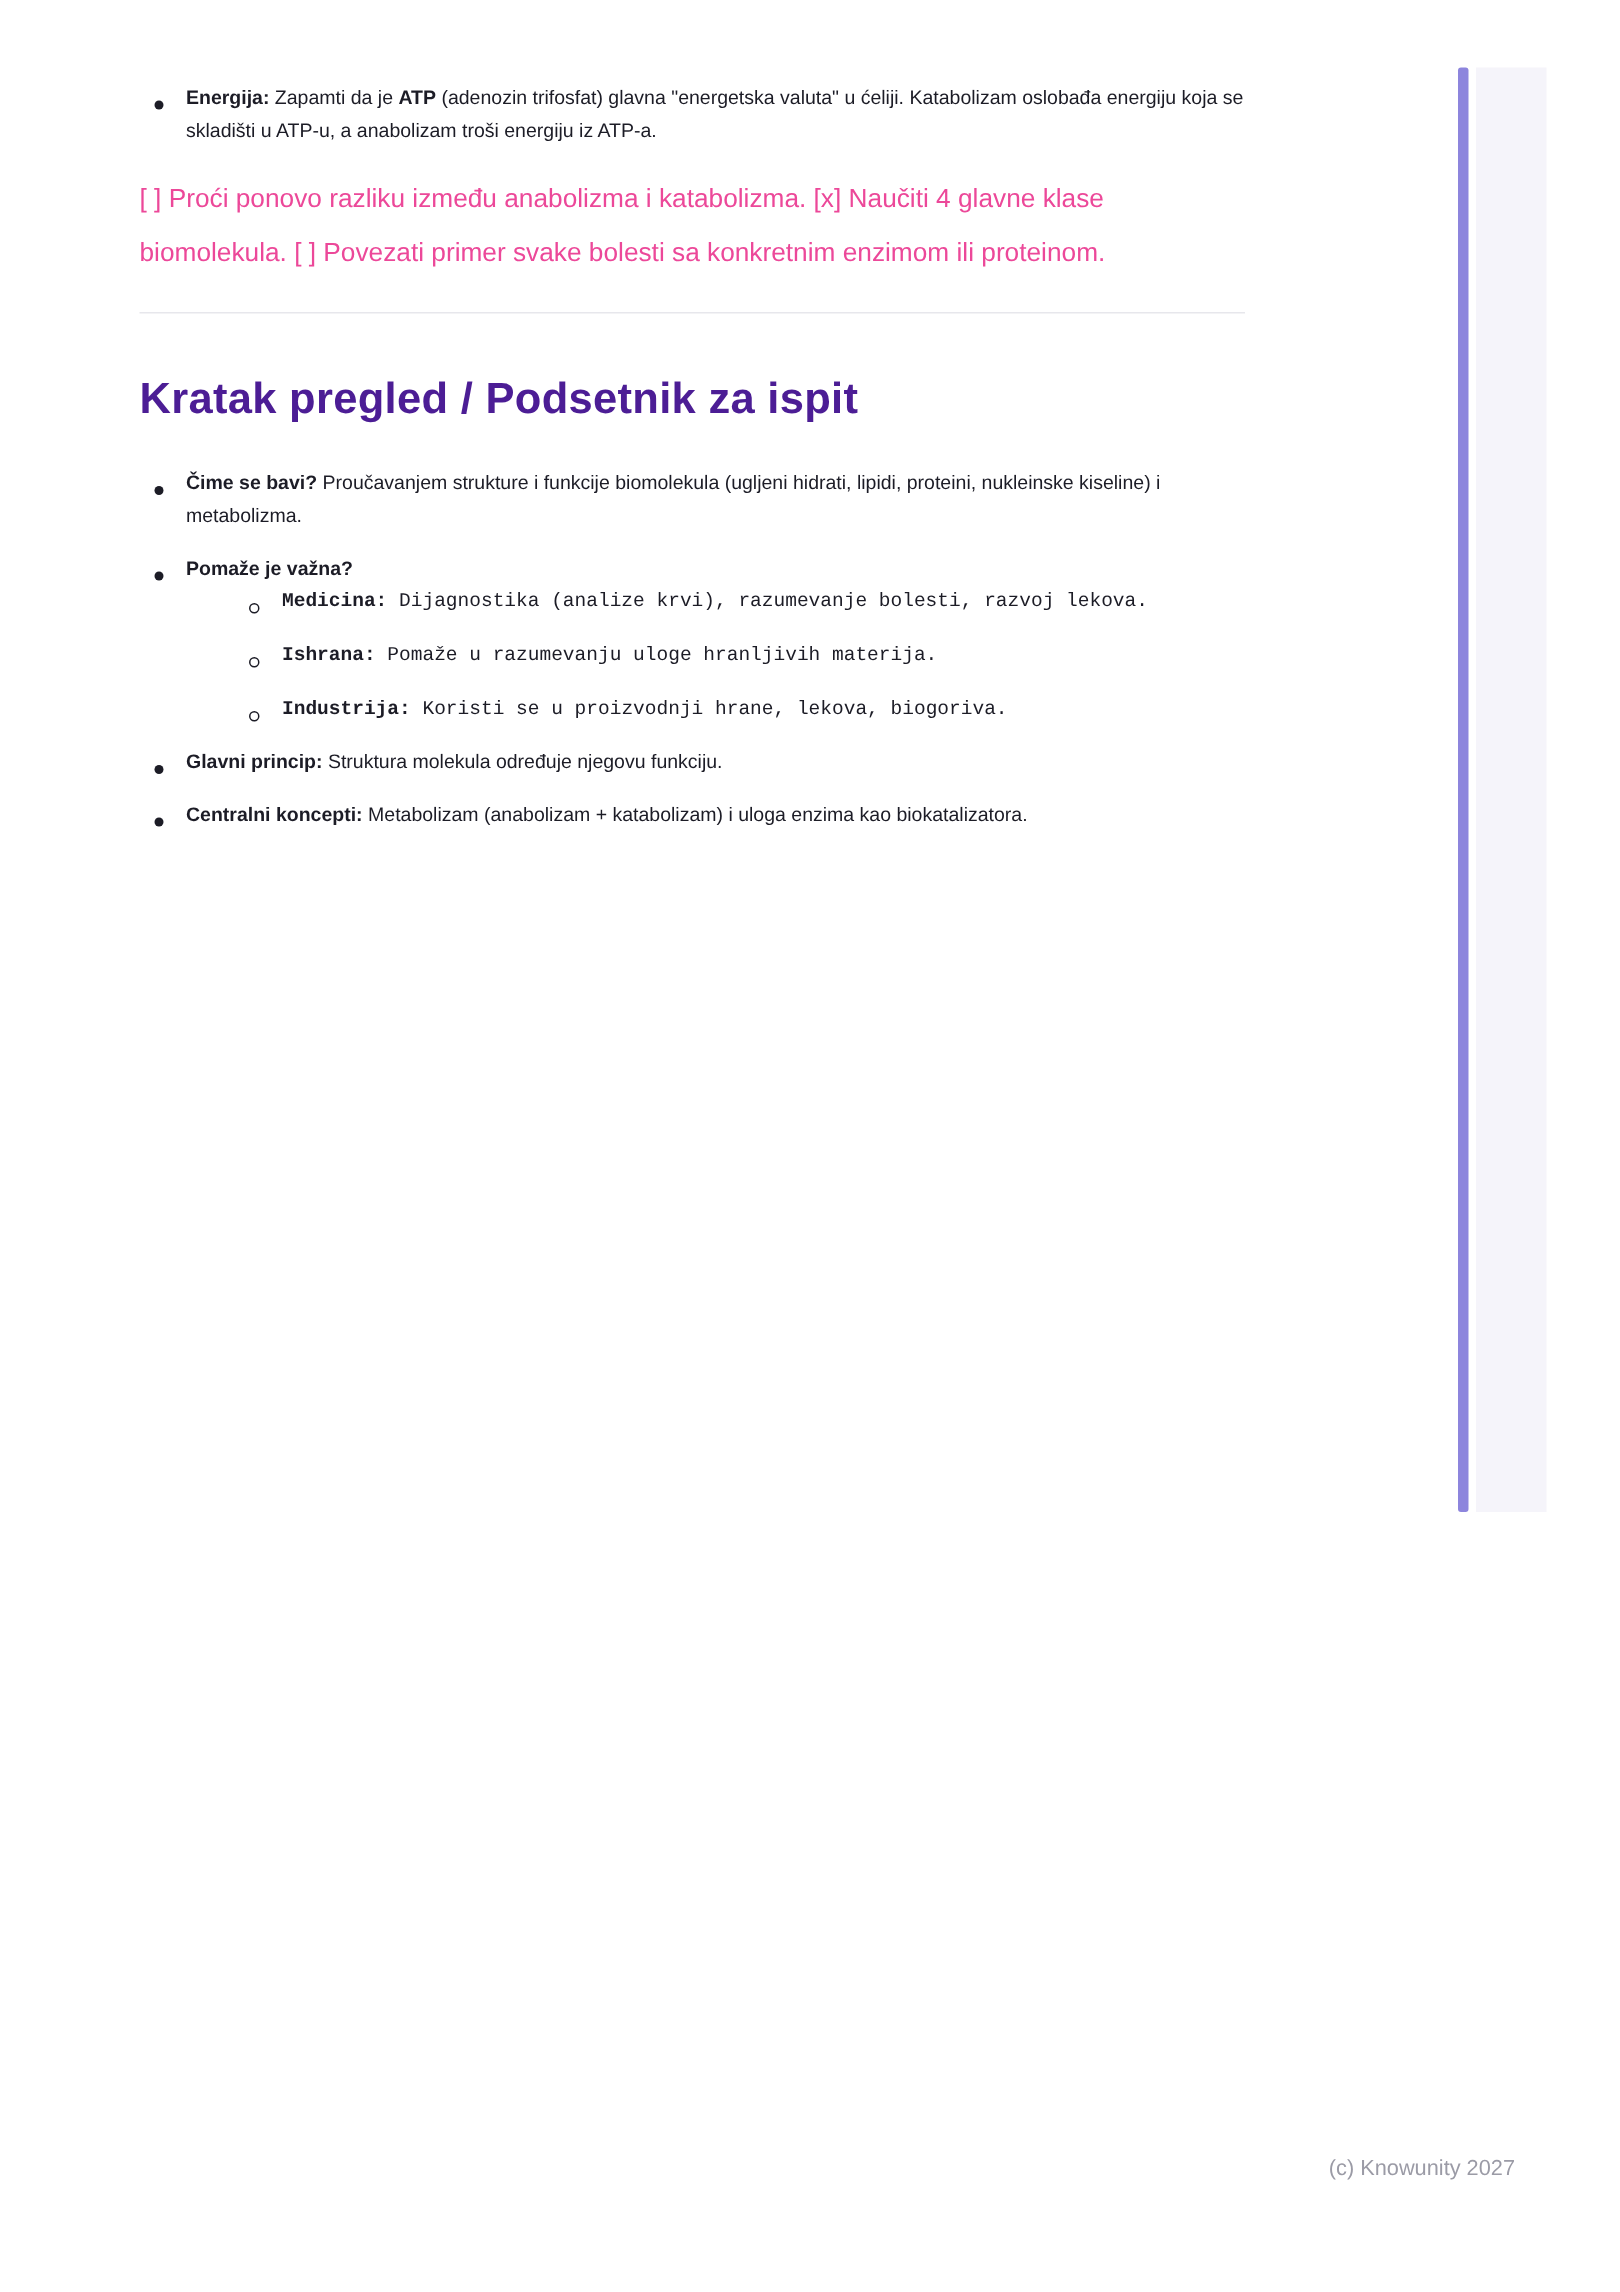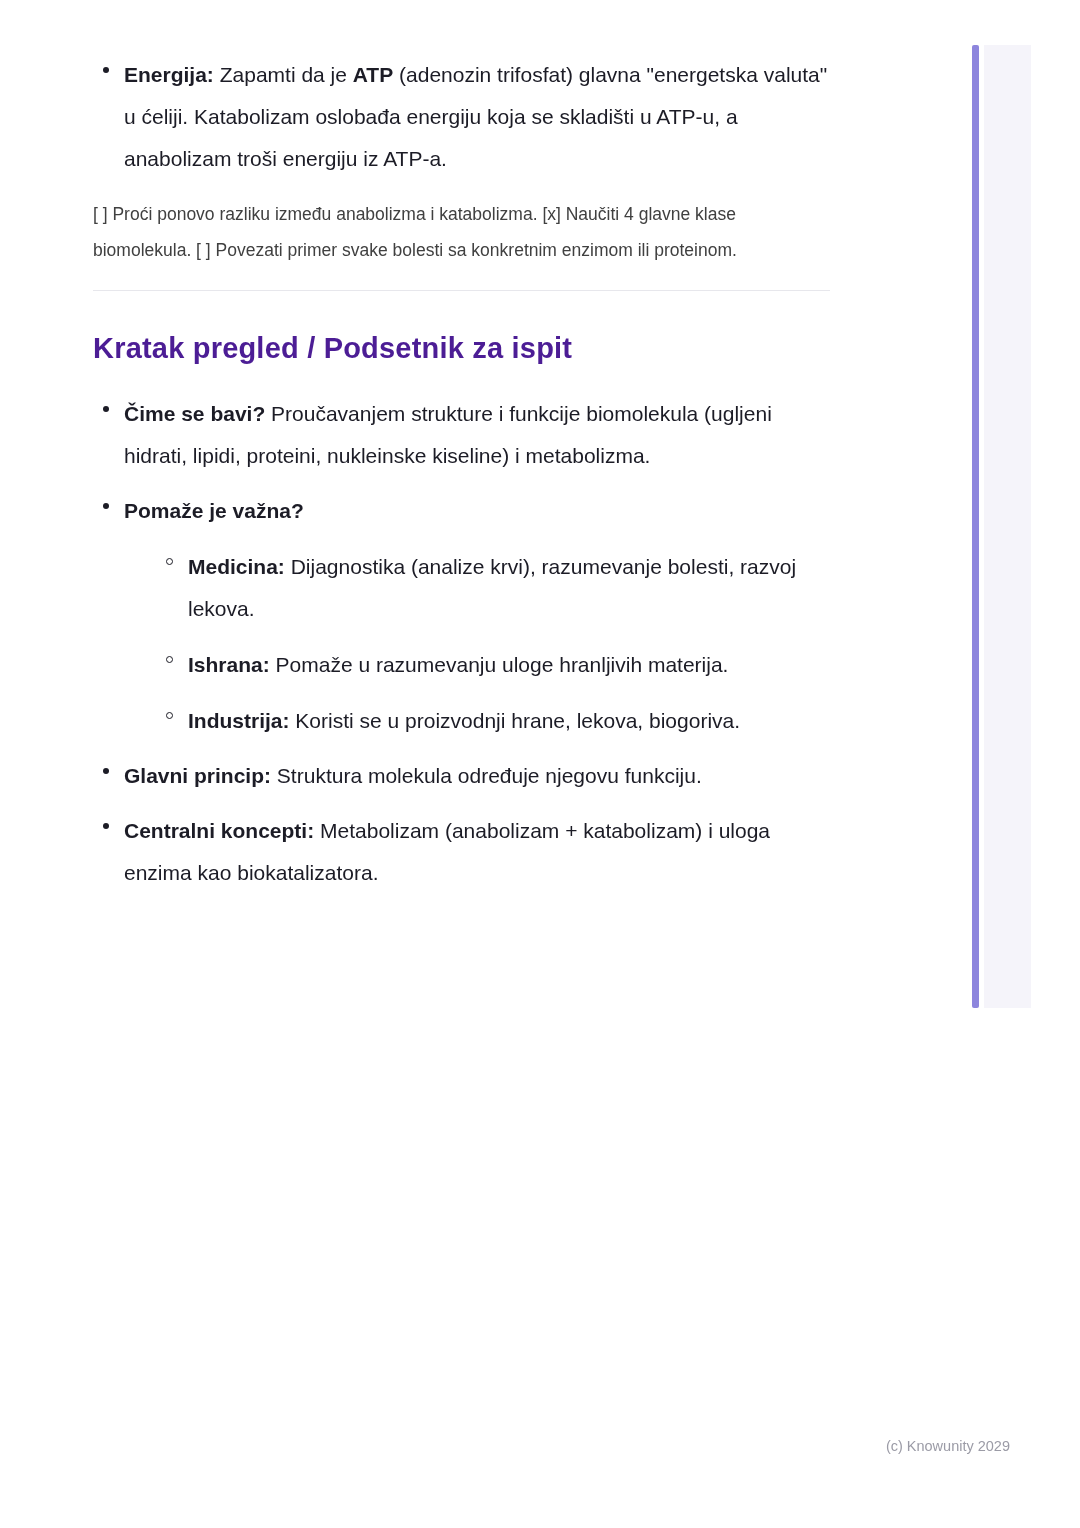--- a/index.html
+++ b/index.html
@@ -16,22 +16,22 @@
   .content {
     position: absolute;
     left: 93px;
     top: 54px;
     width: 742px;
   }
   .bullet-list { list-style: none; }
   .bullet-item {
     position: relative;
     padding-left: 31px;
-    font-size: 21px;
-    line-height: 42px;
+    font-size: 13px;
+    line-height: 22px;
     margin-bottom: 13px;
   }
   .bullet-item.disc::before {
     content: "";
     position: absolute;
     left: 10px;
     top: 13px;
     width: 6px;
     height: 6px;
     border-radius: 50%;
@@ -43,31 +43,31 @@
     left: 9px;
     top: 12px;
     width: 5px;
     height: 5px;
     border-radius: 50%;
     border: 1.5px solid #1c1c26;
     background: transparent;
   }
   .sub-list {
     list-style: none;
-    margin-top: 14px;
     padding-left: 33px;
+    font-family: Liberation Mono, monospace;
   }
   .sub-list .bullet-item { margin-bottom: 14px; }
   .sub-list .bullet-item:last-child { margin-bottom: 0; }
   .bold { font-weight: 700; }
   .checklist {
     margin-top: 16px;
     font-size: 17.5px;
     line-height: 36px;
-    color: #404040;
+    color: #ec4899;
   }
   .divider {
     border: none;
     height: 1px;
     background: #e7e7ec;
     margin-top: 22px;
     width: 737px;
   }
   .section-heading {
     margin-top: 40px;
@@ -152,15 +152,15 @@
         <span class="rich"><span class="bold">Centralni koncepti:</span><span> Metabolizam (anabolizam + katabolizam) i uloga enzima kao biokatalizatora.</span></span>
       </li>
 
     </ul>
 
   </div>
 
   <div class="accent-bar"></div>
   <div class="side-panel"></div>
 
-  <div class="footer">(c) Knowunity 2029</div>
+  <div class="footer">(c) Knowunity 2027</div>
 
 </div>
 
 </body></html>

